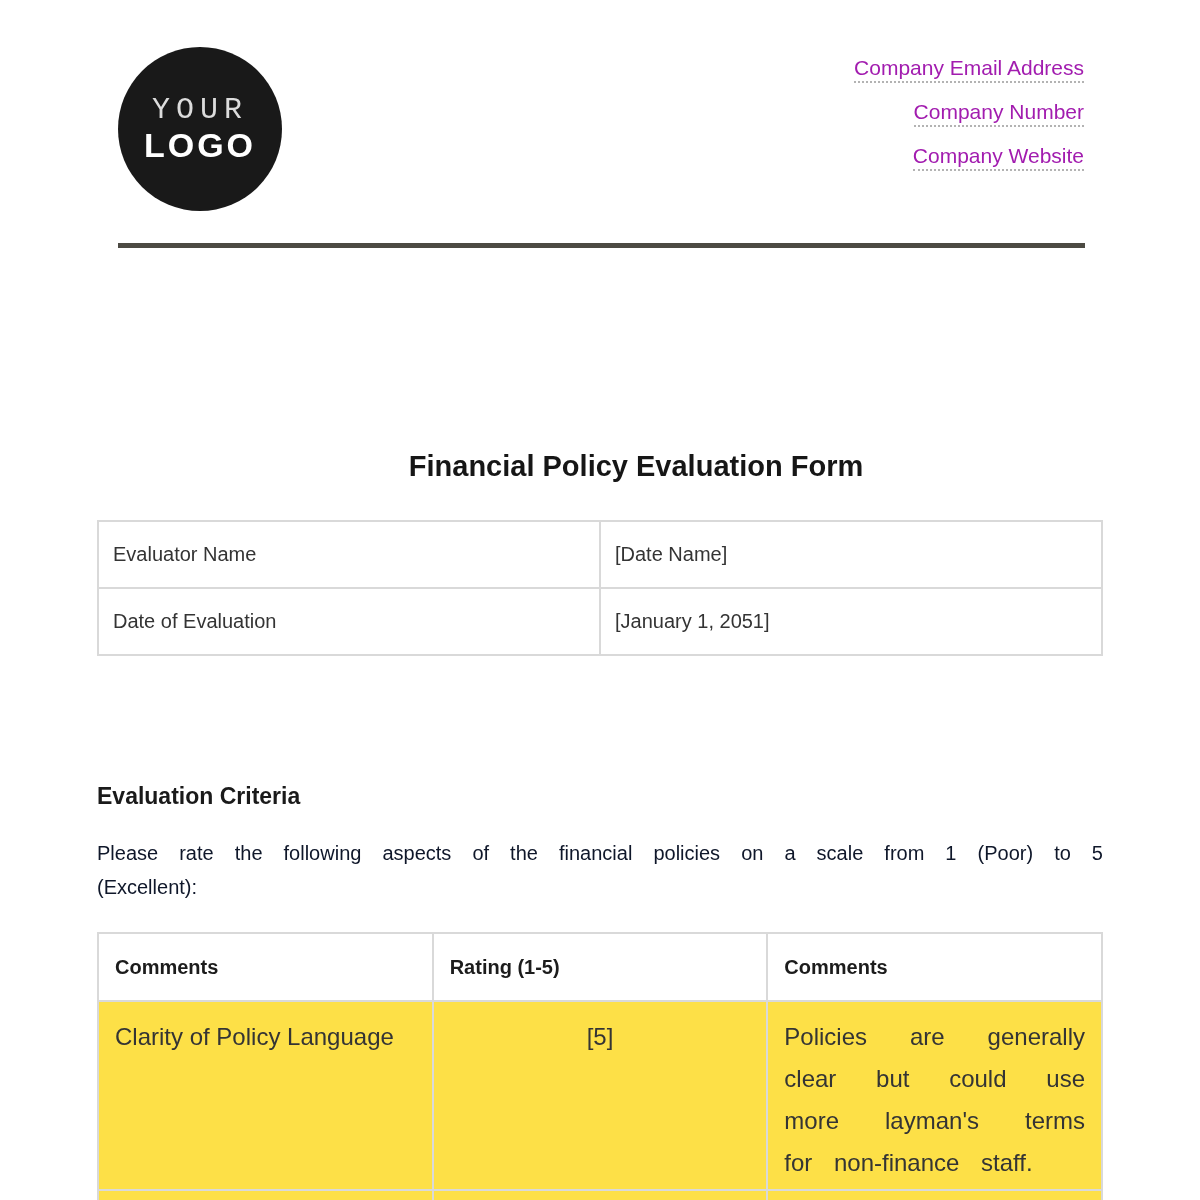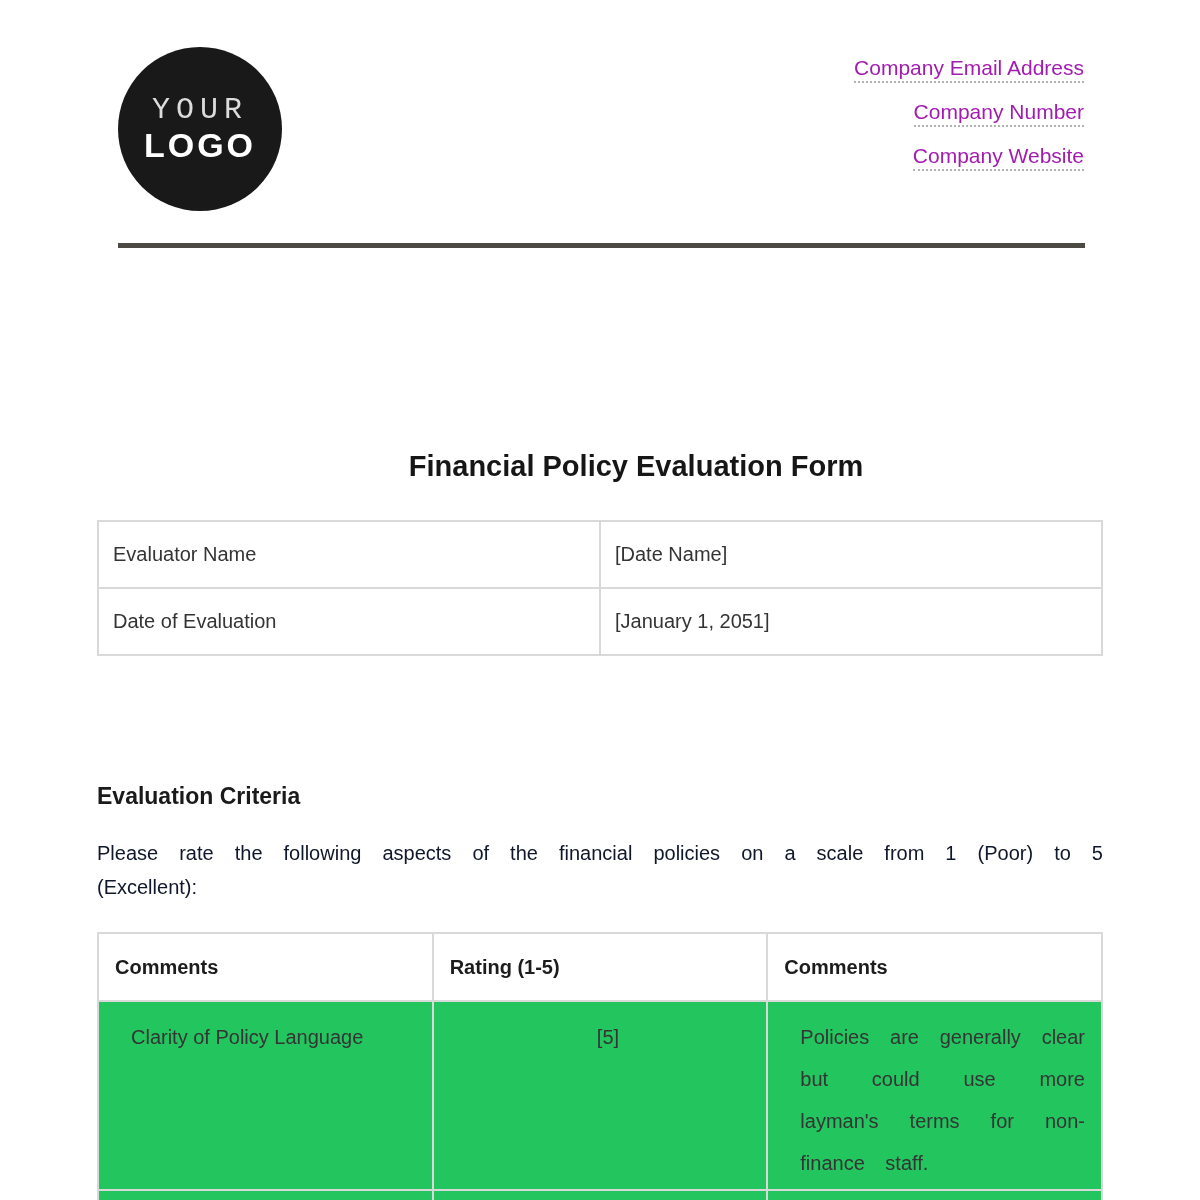--- a/index.html
+++ b/index.html
@@ -48,22 +48,22 @@
     text-align:justify; word-spacing:10px;
   }
 
   .criteria-table{ position:absolute; left:97px; top:932px; width:1006px; table-layout:fixed; }
   .criteria-table th{
     height:68px; padding:0 16px; font-size:20px; font-weight:700; color:#1c1c1c;
     text-align:left; vertical-align:middle; background:#fff;
   }
   .criteria-table th.center{ }
   .criteria-table td{
-    padding:14px 16px 5px 32px; font-size:20px; color:#343434;
-    vertical-align:top; line-height:42px; background:#22c55e;
+    padding:14px 16px 5px 16px; font-size:24px; color:#343434;
+    vertical-align:top; line-height:42px; background:#fde047;
   }
   .cell-center{ text-align:center; }
   .cell-comments{ text-align:justify; word-spacing:15px;margin-left:32px; }
   .row-partial td{ height:60px; }
 </style>
 </head>
 <body>
 
 <div class="logo-circle">
   <div class="logo-your">YOUR</div>

